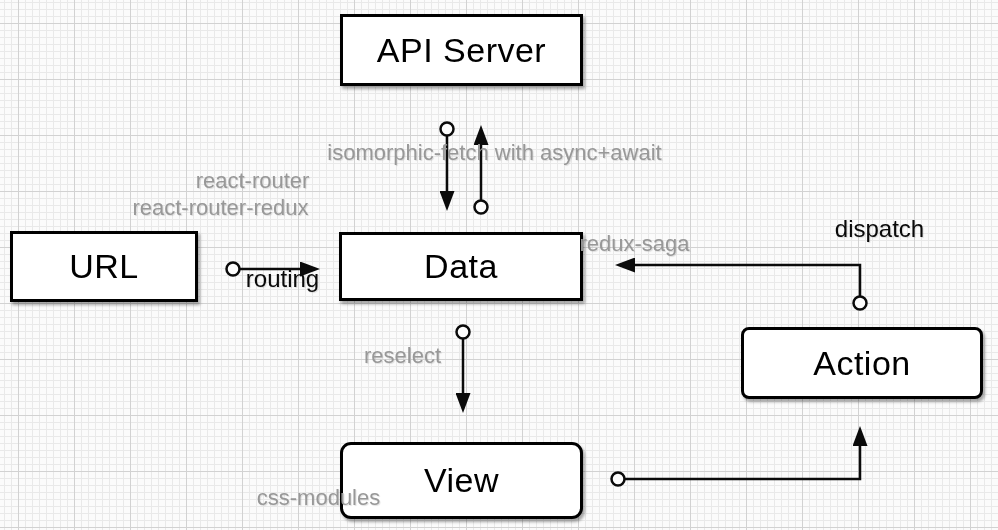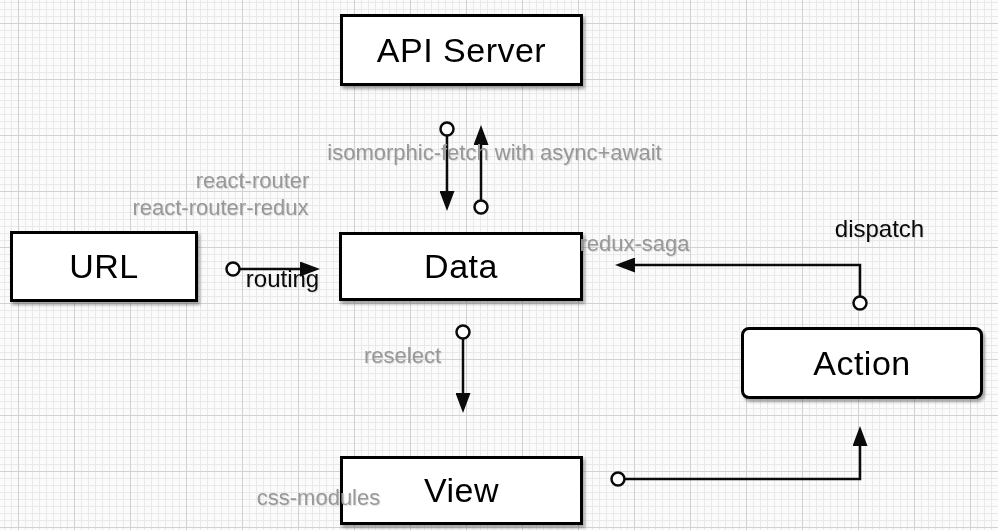--- a/index.html
+++ b/index.html
@@ -31,21 +31,21 @@
     align-items: center;
     justify-content: center;
     font-size: 34px;
     color: #000000;
     letter-spacing: 0.5px;
   }
   #node-api-server { left: 340px; top: 14px;  width: 243px; height: 72px; }
   #node-url        { left: 10px;  top: 231px; width: 188px; height: 71px; }
   #node-data       { left: 339px; top: 232px; width: 244px; height: 69px; }
   #node-action     { left: 741px; top: 327px; width: 242px; height: 72px; border-radius: 8px; }
-  #node-view       { left: 340px; top: 456px; width: 243px; height: 69px; }
+  #node-view       { left: 340px; top: 442px; width: 243px; height: 77px; border-radius: 11px; }
 
   .edge-label {
     position: absolute;
     transform: translate(-50%, -50%);
     white-space: nowrap;
     text-shadow: 1px 1px 1px rgba(0,0,0,0.12);
     padding-left: 27px;
   }
   .edge-label.gray  { color: #989898; font-size: 22px; }
   .edge-label.black { color: #0a0a0a; font-size: 24px; }

